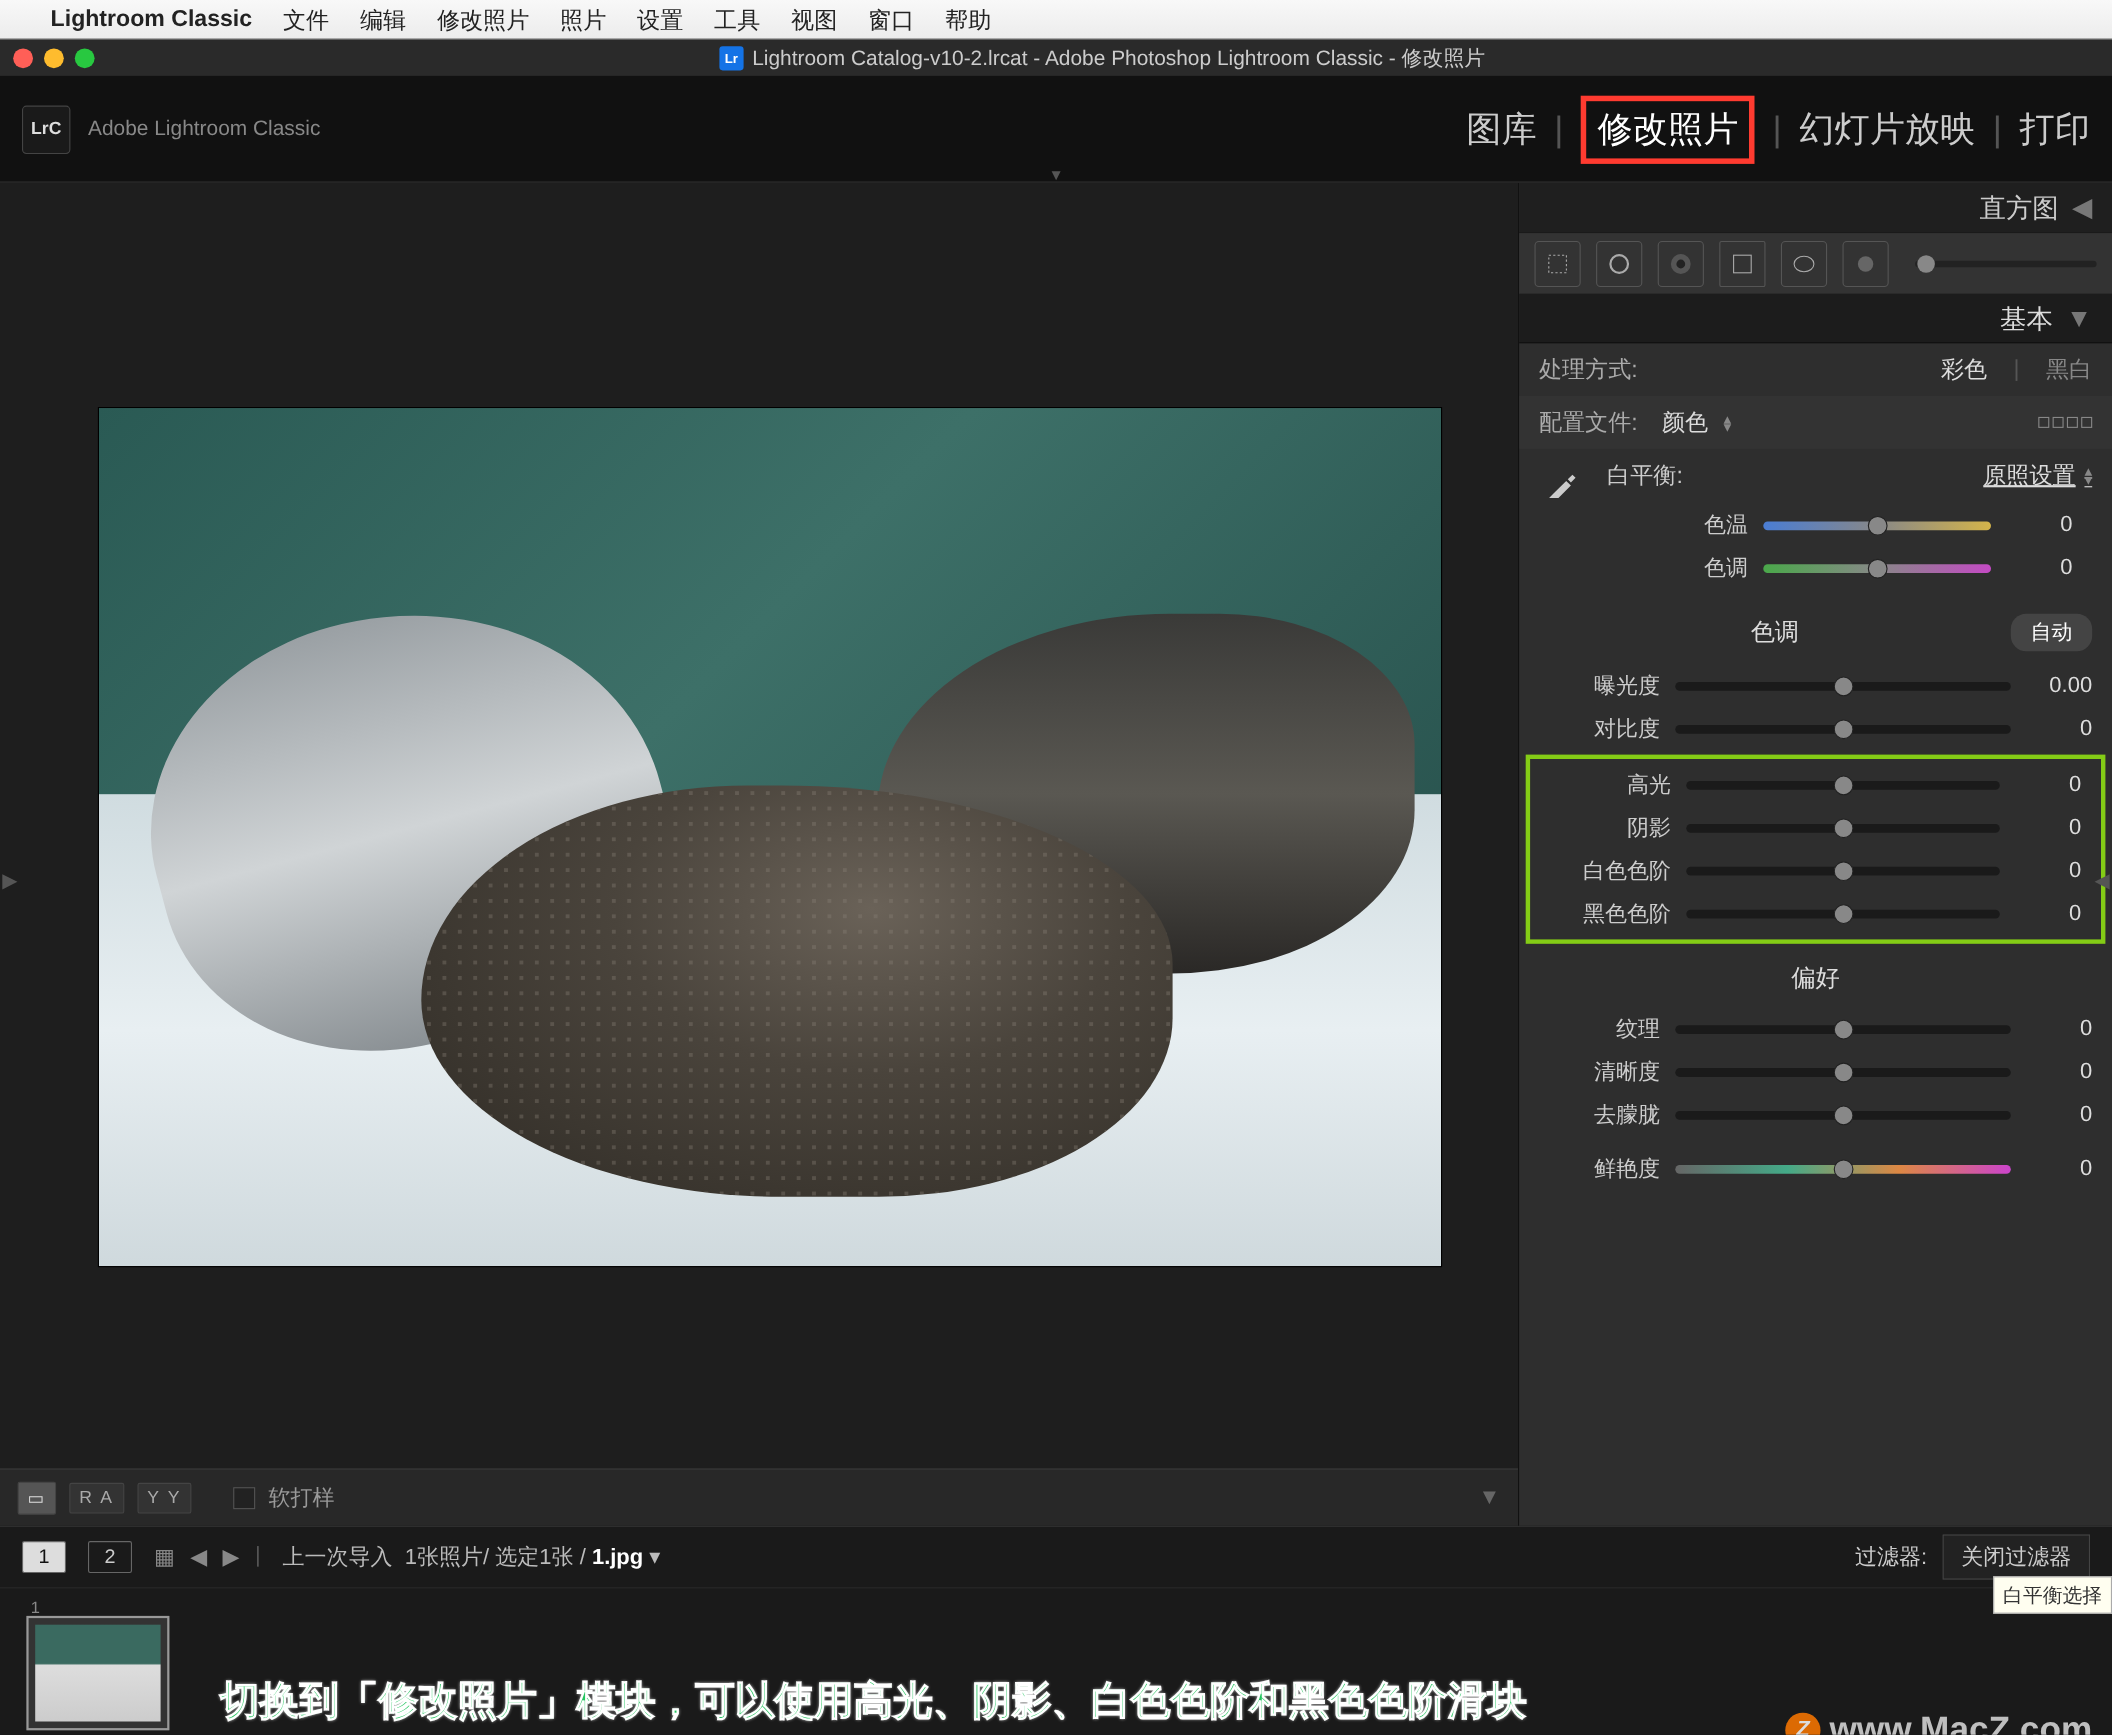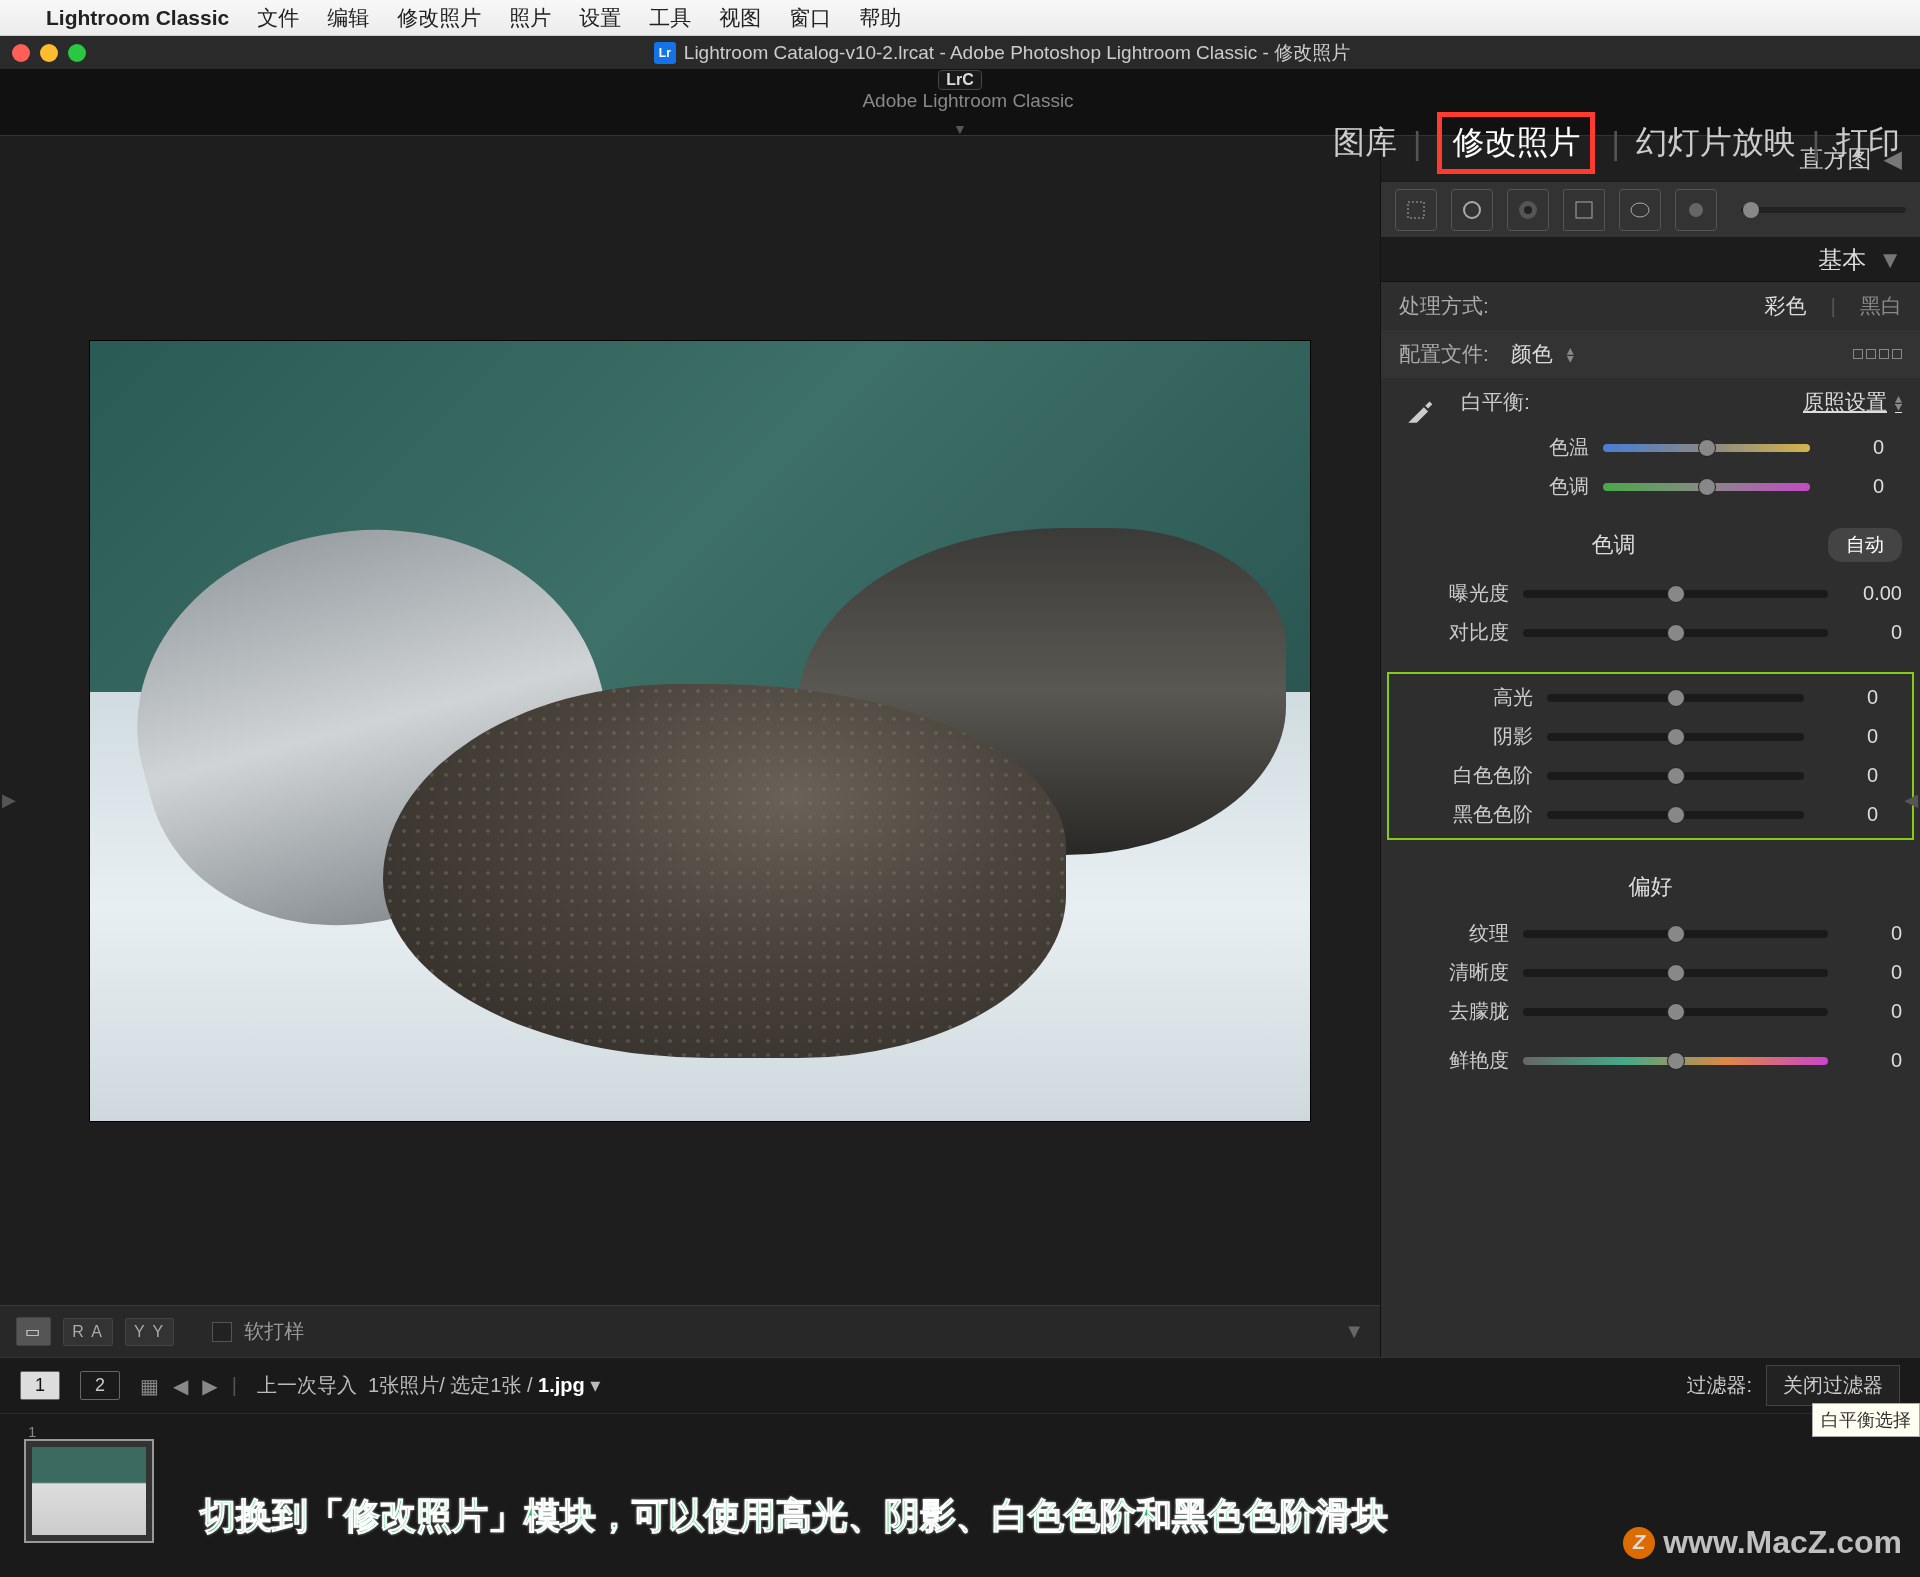--- a/index.html
+++ b/index.html
@@ -12,21 +12,21 @@
 
 
 .titlebar { height: 34px; background: #2a2a2a; display: flex; align-items: center; padding: 0 12px; gap: 10px; border-bottom: 1px solid #111; }
 .traffic { display:flex; gap:10px; }
 .dot { width:18px; height:18px; border-radius:50%; }
 .dot.red{background:#ff5f57;} .dot.yellow{background:#febc2e;} .dot.green{background:#28c840;}
 .title-text { flex:1; text-align:center; color:#ccc; font-size:19px; display:flex; justify-content:center; align-items:center; gap:8px;}
 .title-icon{width:22px;height:22px;background:#1473e6;border-radius:3px;display:flex;align-items:center;justify-content:center;color:#fff;font-size:12px;font-weight:700;}
 
 
-.app-header { height: 66px; background: #111; display:flex; align-items:center; padding: 0 20px; position:relative; border-bottom:1px solid #333;flex-direction:column;}
+.app-header { height: 96px; background: #111; display:flex; align-items:center; padding: 0 20px; position:relative; border-bottom:1px solid #333;}
 .lrc-badge { width:44px;height:44px;background:#1a1a1a;border:1px solid #444;border-radius:4px;display:flex;align-items:center;justify-content:center;color:#ddd;font-size:16px;font-weight:700;}
 .brand-text { margin-left:16px; color:#888; font-size:19px;}
 .module-tabs { margin-left:auto; display:flex; gap:0; align-items:center; font-size:32px; color:#ccc;}
 .module-tabs .sep{color:#555;margin:0 16px;}
 .module-tabs .tab{cursor:pointer;}
 .module-tabs .tab.active{color:#fff;}
 .highlight-box{border:5px solid #ff3b30; padding:4px 10px;}
 .expand-chevron{position:absolute;left:50%;bottom:-2px;transform:translateX(-50%);color:#555;font-size:14px;}
 
 .main { display:flex; height: calc(100% - 36px - 34px - 76px - 56px - 154px); background:#1a1a1a; }
@@ -85,21 +85,21 @@
 .slider{flex:1;height:8px;border-radius:4px;position:relative;background:#1a1a1a;}
 .slider.temp{background:linear-gradient(90deg,#4a7dd4,#888,#d4b44a);}
 .slider.tint{background:linear-gradient(90deg,#4aa84a,#888,#c44ac4);}
 .slider.vib{background:linear-gradient(90deg,#666,#4a8,#d84,#c4c);}
 .slider .thumb{position:absolute;left:50%;top:-5px;transform:translateX(-50%);width:18px;height:18px;background:#888;border-radius:50%;border:1px solid #222;}
 
 .group-head{display:flex;align-items:center;padding:12px 18px;font-size:22px;}
 .group-head .gtitle{flex:1;text-align:center;color:#ddd;}
 .auto-btn{background:#444;border-radius:14px;padding:4px 18px;color:#ffffff;font-size:19px;}
 
-.hl-box{border:2px solid #84cc16;margin:20px 6px;padding:4px 16px;}
+.hl-box{border:4px solid #84cc16;margin:4px 6px;padding:4px 0;}
 
 .nav-buttons{display:flex;gap:8px;padding:10px 12px;background:#282828;border-top:1px solid #111;}
 .nav-btn{flex:1;background:#3a3a3a;border:1px solid #222;color:#ddd;font-size:22px;padding:10px 0;text-align:center;border-radius:3px;}
 
 
 .secondary-bar{height:56px;background:#1a1a1a;border-top:1px solid #333;display:flex;align-items:center;padding:0 20px;gap:20px;color:#ccc;font-size:20px;}
 .secondary-bar .pill{border:1px solid #666;padding:3px 14px;border-radius:2px;font-size:18px;}
 .secondary-bar .pill.active{background:#ddd;color:#111;}
 .secondary-bar .icons{display:flex;gap:14px;color:#888;font-size:20px;}
 .secondary-bar .path{color:#bbb;}

